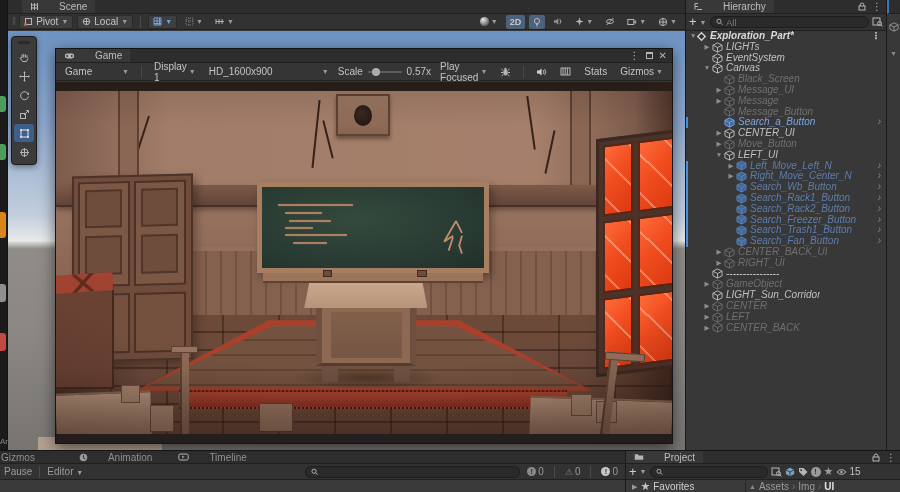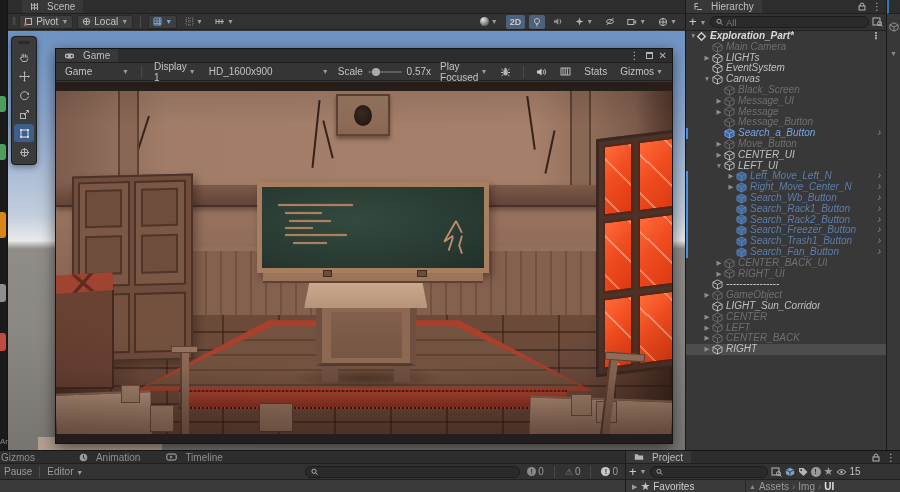--- a/index.html
+++ b/index.html
@@ -5,21 +5,21 @@
   :root{
     --bg0:#1e1e1e; --bg1:#262626; --bg2:#2d2d2d; --bg3:#323232; --bg4:#383838; --bg5:#3e3e3e;
     --line:#202020; --line2:#191919; --txt:#c6c6c6; --dim:#9a9a9a; --dis:#707070;
     --sel:#4d4d4d; --tglon:#4c617c;
   }
   *{box-sizing:border-box; margin:0; padding:0; font-family:"Liberation Sans","DejaVu Sans",sans-serif;}
   html,body{width:900px;height:492px;overflow:hidden;background:var(--bg0);}
   #root{position:relative;width:900px;height:492px;background:var(--bg0);font-size:10px;color:var(--txt);}
   .abs{position:absolute;}
   .tabbar{display:flex;align-items:stretch;background:var(--bg2);border-bottom:1px solid var(--line);}
-  .tab{display:flex;align-items:center;gap:8px;padding:0 8px;font-size:10px;color:#bdbdbd;}
+  .tab{display:flex;align-items:center;gap:20px;padding:0 8px;font-size:10px;color:#bdbdbd;}
   .tab.active{background:var(--bg4);}
   .tab.inactive{color:#8f8f8f;}
   .toolbar{display:flex;align-items:center;background:var(--bg3);border-bottom:1px solid var(--line);}
   .tbtn{display:flex;align-items:center;gap:3px;background:var(--bg5);border:1px solid #2a2a2a;border-radius:2px;height:14px;padding:0 4px;color:var(--txt);}
   .flatbtn{display:flex;align-items:center;gap:2px;height:14px;padding:0 4px;border-radius:2px;color:var(--txt);}
   .flatbtn.on{background:var(--tglon);}
   .dd{font-size:7px;color:#9a9a9a;}
   .vsep{width:1px;height:12px;background:#262626;border-right:1px solid #4a4a4a;margin:0 3px;}
   .searchbox{display:flex;align-items:center;gap:3px;background:#2a2a2a;border:1px solid #1d1d1d;border-radius:8px;height:12px;padding:0 5px;color:#8a8a8a;}
   .searchbox input{background:transparent;border:none;outline:none;color:#bbb;font-size:9.5px;width:100%;}
@@ -492,28 +492,20 @@
     <div id="hier-tree">
         <div class="hrow root">
           <span class="arr" style="padding-left:4px">▼</span>
           <svg class="cube" width="11" height="11" viewBox="0 0 12 12">
             <path d="M6 0.8 11.2 6 6 11.2 0.8 6Z" fill="#d0d0d0"></path>
             <path d="M6 3 9 6 6 9 3 6Z" fill="#2d2d2d"></path>
           </svg>
           <span class="lbl">Exploration_Part*</span>
           <span class="menu">⋮</span>
         </div>
-        <div class="hrow dim">
-          <span class="arr" style="padding-left:16px;box-sizing:content-box"></span>
-          <svg class="cube" width="11" height="11" viewBox="0 0 12 12">
-            <path d="M6 1 11 3.5V8.5L6 11 1 8.5V3.5Z" fill="none" stroke="currentColor"></path>
-            <path d="M1 3.5 6 6l5-2.5M6 6v5" fill="none" stroke="currentColor"></path>
-          </svg>
-          <span class="lbl">Main Camera</span>
-        </div>
         <div class="hrow active">
           <span class="arr" style="padding-left:16px;box-sizing:content-box">▶</span>
           <svg class="cube" width="11" height="11" viewBox="0 0 12 12">
             <path d="M6 1 11 3.5V8.5L6 11 1 8.5V3.5Z" fill="none" stroke="currentColor"></path>
             <path d="M1 3.5 6 6l5-2.5M6 6v5" fill="none" stroke="currentColor"></path>
           </svg>
           <span class="lbl">LIGHTs</span>
         </div>
         <div class="hrow active">
           <span class="arr" style="padding-left:16px;box-sizing:content-box"></span>
@@ -566,35 +558,35 @@
         <div class="hrow prefab">
           <span class="bar"></span>
           <span class="arr" style="padding-left:28px;box-sizing:content-box"></span>
           <svg class="cube" width="11" height="11" viewBox="0 0 12 12">
             <path d="M6 1 11 3.5V8.5L6 11 1 8.5V3.5Z" fill="#3f689c" stroke="currentColor"></path>
             <path d="M1 3.5 6 6l5-2.5M6 6v5" fill="none" stroke="currentColor"></path>
           </svg>
           <span class="lbl">Search_a_Button</span>
           <span class="chev">›</span>
         </div>
-        <div class="hrow dim">
-          <span class="arr" style="padding-left:28px;box-sizing:content-box">▶</span>
-          <svg class="cube" width="11" height="11" viewBox="0 0 12 12">
-            <path d="M6 1 11 3.5V8.5L6 11 1 8.5V3.5Z" fill="none" stroke="currentColor"></path>
-            <path d="M1 3.5 6 6l5-2.5M6 6v5" fill="none" stroke="currentColor"></path>
-          </svg>
-          <span class="lbl">Move_Button</span>
-        </div>
         <div class="hrow active">
           <span class="arr" style="padding-left:28px;box-sizing:content-box">▶</span>
           <svg class="cube" width="11" height="11" viewBox="0 0 12 12">
             <path d="M6 1 11 3.5V8.5L6 11 1 8.5V3.5Z" fill="none" stroke="currentColor"></path>
             <path d="M1 3.5 6 6l5-2.5M6 6v5" fill="none" stroke="currentColor"></path>
           </svg>
           <span class="lbl">CENTER_UI</span>
+        </div>
+        <div class="hrow dim">
+          <span class="arr" style="padding-left:28px;box-sizing:content-box">▶</span>
+          <svg class="cube" width="11" height="11" viewBox="0 0 12 12">
+            <path d="M6 1 11 3.5V8.5L6 11 1 8.5V3.5Z" fill="none" stroke="currentColor"></path>
+            <path d="M1 3.5 6 6l5-2.5M6 6v5" fill="none" stroke="currentColor"></path>
+          </svg>
+          <span class="lbl">Move_Button</span>
         </div>
         <div class="hrow active">
           <span class="arr" style="padding-left:28px;box-sizing:content-box">▼</span>
           <svg class="cube" width="11" height="11" viewBox="0 0 12 12">
             <path d="M6 1 11 3.5V8.5L6 11 1 8.5V3.5Z" fill="none" stroke="currentColor"></path>
             <path d="M1 3.5 6 6l5-2.5M6 6v5" fill="none" stroke="currentColor"></path>
           </svg>
           <span class="lbl">LEFT_UI</span>
         </div>
         <div class="hrow prefab-dim">
@@ -733,28 +725,20 @@
           </svg>
           <span class="lbl">LEFT</span>
         </div>
         <div class="hrow dim">
           <span class="arr" style="padding-left:16px;box-sizing:content-box">▶</span>
           <svg class="cube" width="11" height="11" viewBox="0 0 12 12">
             <path d="M6 1 11 3.5V8.5L6 11 1 8.5V3.5Z" fill="none" stroke="currentColor"></path>
             <path d="M1 3.5 6 6l5-2.5M6 6v5" fill="none" stroke="currentColor"></path>
           </svg>
           <span class="lbl">CENTER_BACK</span>
-        </div>
-        <div class="hrow active sel">
-          <span class="arr" style="padding-left:16px;box-sizing:content-box">▶</span>
-          <svg class="cube" width="11" height="11" viewBox="0 0 12 12">
-            <path d="M6 1 11 3.5V8.5L6 11 1 8.5V3.5Z" fill="none" stroke="currentColor"></path>
-            <path d="M1 3.5 6 6l5-2.5M6 6v5" fill="none" stroke="currentColor"></path>
-          </svg>
-          <span class="lbl">RIGHT</span>
         </div>
       </div>
   </div>
 
   <div id="inspector-edge" class="abs">
     <div class="itab"></div>
     <svg width="10" height="10" viewBox="0 0 12 12" style="margin:8px auto 0">
         <path d="M6 1 11 3.5V8.5L6 11 1 8.5V3.5Z" fill="none" stroke="#9a9a9a"></path>
         <path d="M1 3.5 6 6l5-2.5M6 6v5" fill="none" stroke="#9a9a9a"></path>
       </svg>

